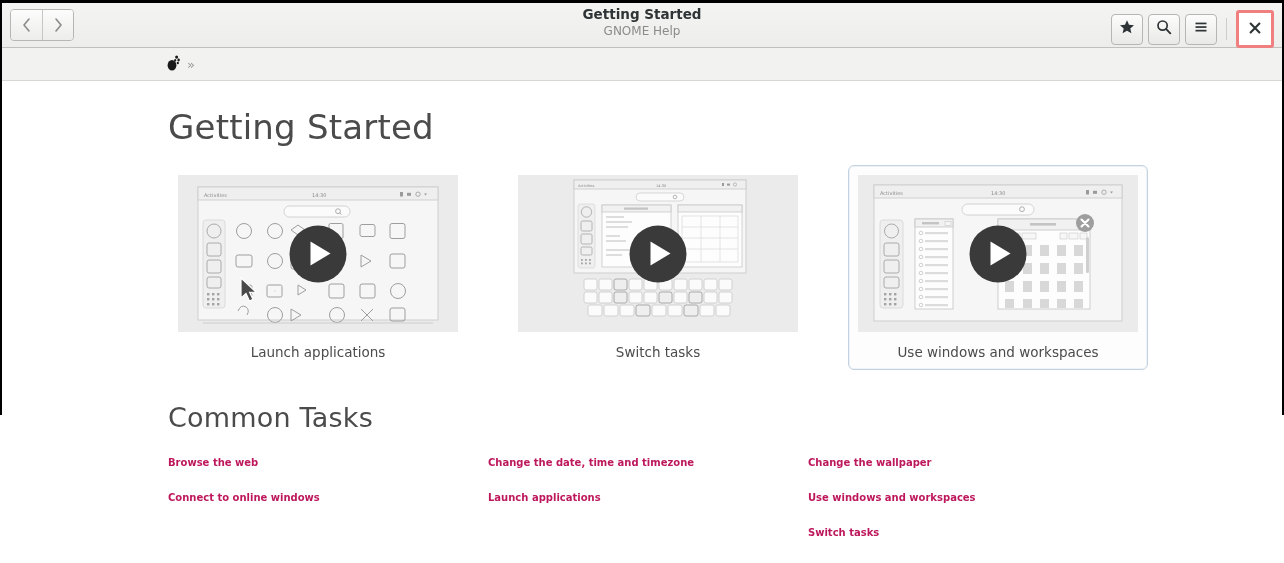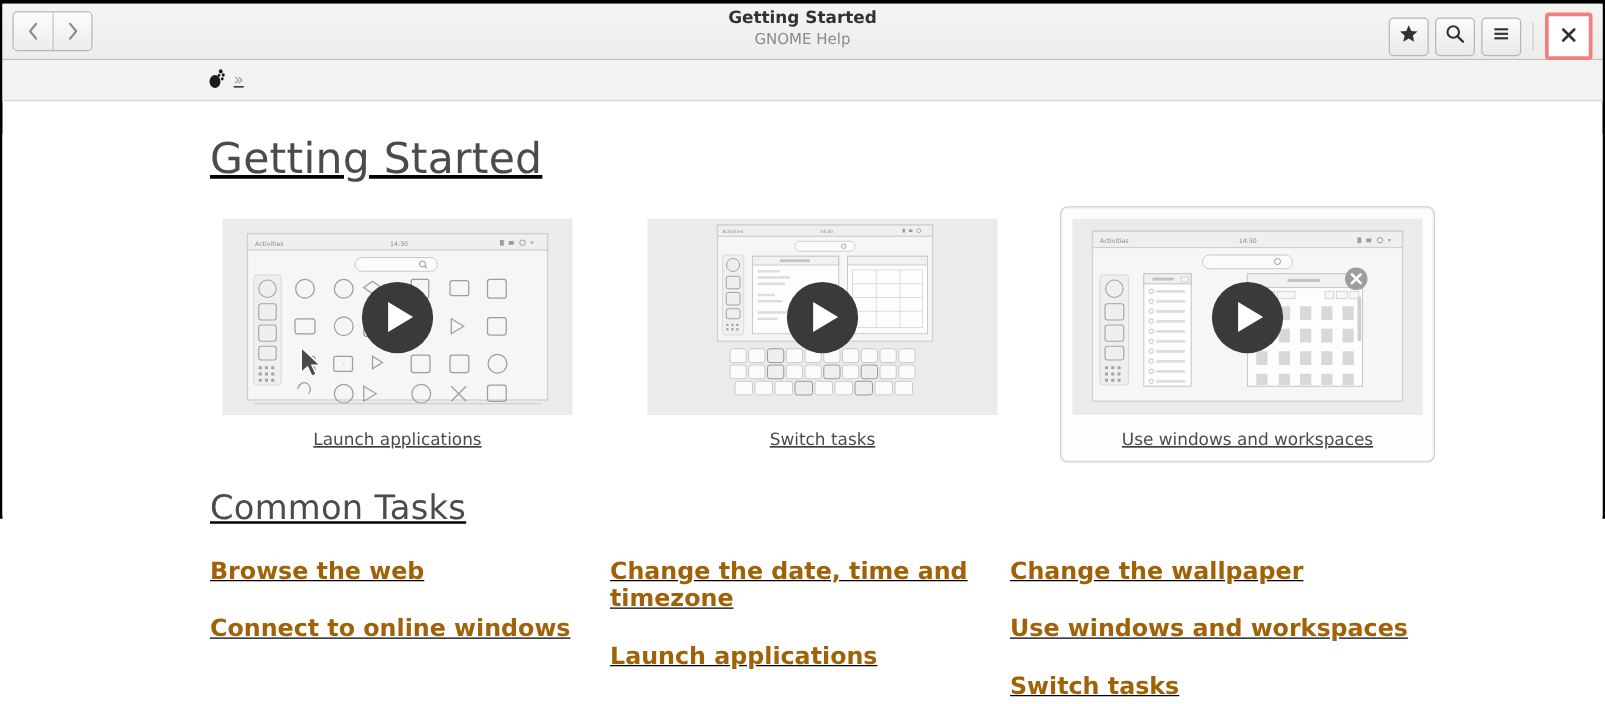--- a/index.html
+++ b/index.html
@@ -15,21 +15,20 @@
   
   .window {
     position: relative;
     width: 1284px;
     height: 415px;
     background: #ffffff;
     border-top: 3px solid #000000;
     border-left: 2px solid #000000;
     border-right: 2px solid #000000;
     border-bottom: 2px solid #000000;
-    text-decoration: underline;
   }
 
   
   .headerbar {
     position: relative;
     height: 45px;
     background: linear-gradient(to bottom, #f4f4f2 0%, #ededeb 100%);
     border-bottom: 1px solid #c2c0bd;
     display: flex;
     align-items: center;
@@ -147,21 +146,21 @@
     font-weight: normal;
     color: #4b4b4b;
     margin-top: 26px;
     letter-spacing: 0.2px;
   }
 
   h2.section-title {
     font-size: 27px;
     font-weight: normal;
     color: #4b4b4b;
-    margin-top: 21px;
+    margin-top: 32px;
     letter-spacing: 0.2px;
   }
 
   
   .cards {
     display: flex;
     margin-top: 18px;
     gap: 40px;
   }
   .card {
@@ -210,23 +209,23 @@
   }
 
   
   .tasks {
     display: flex;
     margin-top: 24px;
   }
   .task-col { width: 320px; }
   .task-link {
     display: block;
-    font-size: 19px;
+    font-size: 10px;
     font-weight: bold;
-    color: #a16207;
+    color: #be185d;
     text-decoration: none;
     margin-bottom: 24px;
     cursor: pointer;
   }
 </style>
 </head>
 <body>
 
 <div class="window">
 

